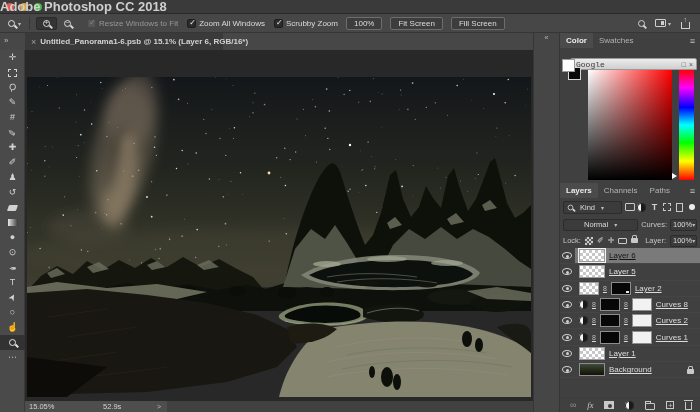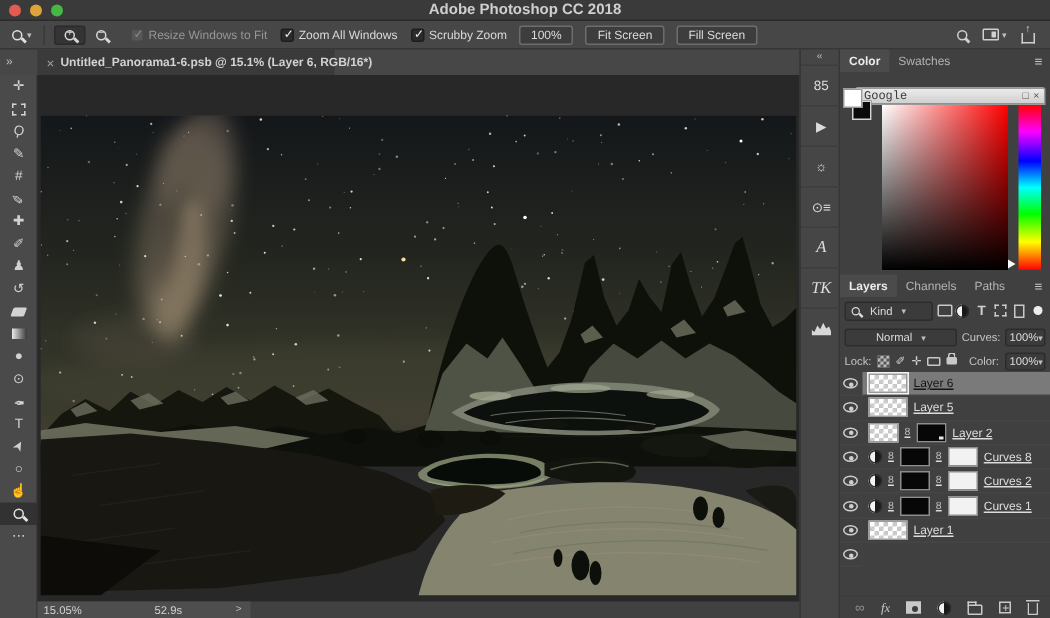--- a/index.html
+++ b/index.html
@@ -2,21 +2,21 @@
 <html><head>
 <meta charset="utf-8">
 <style>
   html,body{margin:0;padding:0;background:#202020;}
   *{box-sizing:border-box;font-family:"Liberation Sans",sans-serif;}
   #app{position:relative;width:700px;height:412px;background:#282828;overflow:hidden;color:#d6d6d6;}
 
   
   .titlebar{position:absolute;left:0;top:0;width:700px;height:14px;background:#3a3a3a;border-bottom:1px solid #2b2b2b;}
   .tl{position:absolute;top:3px;width:8px;height:8px;border-radius:50%;}
-  .title{position:absolute;left:0;right:0;top:0;height:14px;text-align:center;font-size:10px;line-height:14px;color:#cfcfcf;font-weight:bold;}
+  .title{position:absolute;left:0;right:0;top:0;height:14px;font-size:13px;line-height:14px;color:#cfcfcf;font-weight:bold;}
 
   
   .optionsbar{position:absolute;left:0;top:14px;width:700px;height:19px;background:#474747;border-bottom:1px solid #363636;display:flex;align-items:center;font-size:8px;}
   .mag{display:inline-block;width:7px;height:7px;border:1px solid currentColor;border-radius:50%;position:relative;}
   .mag::after{content:"";position:absolute;width:4px;height:1.5px;background:currentColor;right:-3.5px;bottom:-1.5px;transform:rotate(45deg);}
   .mag .pm{position:absolute;left:0;top:-1.5px;width:5px;text-align:center;font-size:7px;line-height:7px;color:currentColor;}
   .ob-zoomtool{margin-left:8px;color:#e0e0e0;display:flex;align-items:center;gap:3px;}
   .chev{font-size:6px;color:#bdbdbd;}
   .obsep{width:1px;height:13px;background:#383838;margin:0 6px 0 8px;}
   .sqbtn{width:21px;height:13px;display:flex;align-items:center;justify-content:center;border-radius:2px;color:#d8d8d8;}
@@ -599,43 +599,20 @@
       <div class="statseg">
         <span class="z">15.05%</span>
         <span class="t">52.9s</span>
         <span class="c">&gt;</span>
       </div>
     </div>
   </div>
 
   <div class="dock">
     <div class="dockhead">«</div>
-    <div>
-        <div class="dockbtn">
-          <span class="dglyph">85</span>
-        </div>
-        <div class="dockbtn">
-          <span class="dglyph">▶</span>
-        </div>
-        <div class="dockbtn">
-          <span class="dglyph">☼</span>
-        </div>
-        <div class="dockbtn">
-          <span class="dglyph">⊙≡</span>
-        </div>
-        <div class="dockbtn">
-          <span class="serifA">A</span>
-        </div>
-        <div class="dockbtn">
-          <span class="serifA">TK</span>
-        </div>
-        <div class="dockbtn">
-          <span class="histic"></span>
-        </div>
-      </div>
   </div>
 
   <div class="rightcol">
 
     <div class="colorpanel">
       <div class="phead">
         <span class="ptab act">Color</span>
         <span class="ptab">Swatches</span>
         <span class="pmenu">≡</span>
       </div>
@@ -694,21 +671,21 @@
             <span class="chev">▾</span>
           </span>
       </div>
       <div class="lockrow">
         <span class="plabel">Lock:</span>
         <span class="chk8"></span>
         <span class="lockglyph">✐</span>
         <span class="lockglyph">✛</span>
         <span class="icframe" style="width:9px;height:6px"></span>
         <span class="lk" style="margin-top:0"></span>
-        <span class="plabel" style="margin-left:auto">Color:</span>
+        <span class="plabel" style="margin-left:auto">Layer:</span>
         <span class="valbox">
             <span>100%</span>
             <span class="chev">▾</span>
           </span>
       </div>
 
       <div class="lrows">
         <div class="lrow sel">
           <div class="eyecell">
               <span class="eye"></span>
@@ -782,20 +759,25 @@
               <span class="eye"></span>
             </div>
           <div class="rowbody">
               <span class="th checker"></span>
               <span>Layer 1</span>
             </div>
         </div>
         <div class="lrow">
           <div class="eyecell">
               <span class="eye"></span>
+            </div>
+          <div class="rowbody">
+              <span class="th photoTh"></span>
+              <span>Background</span>
+              <span class="lk bglk"></span>
             </div>
         </div>
       </div>
 
       <div class="lbottom">
         <span class="blink">∞</span>
         <span class="bfx">fx</span>
         <span class="amask"></span>
         <span class="adj"></span>
         <span class="fold"></span>

